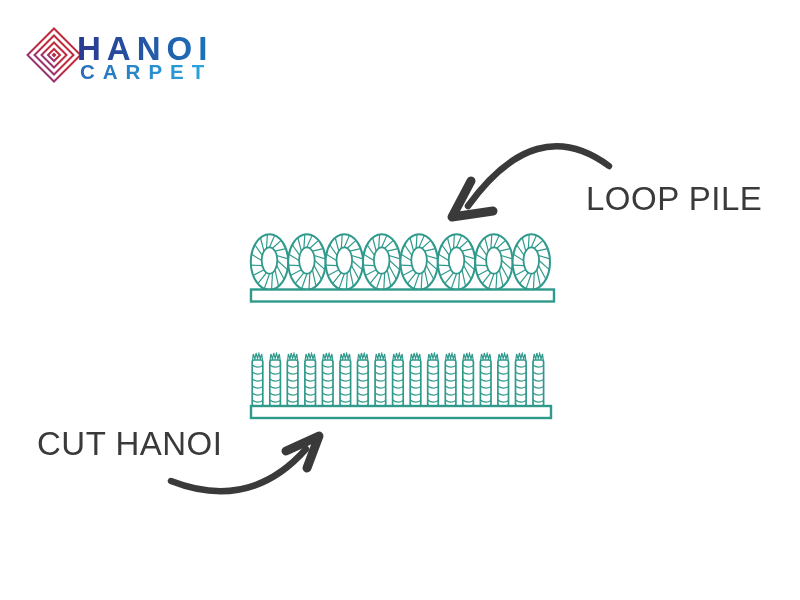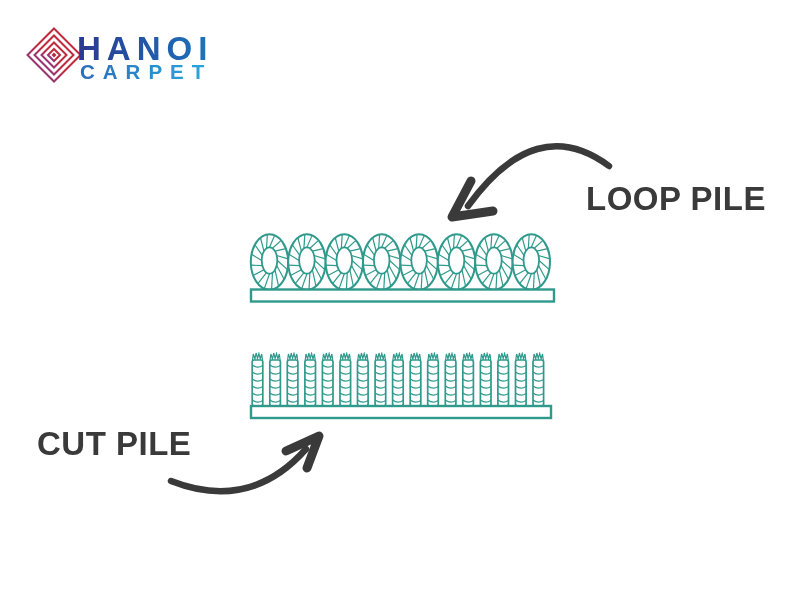--- a/index.html
+++ b/index.html
@@ -12,21 +12,21 @@
     position:relative;width:800px;height:600px;background:var(--bg);
     overflow:hidden;font-family:"Liberation Sans",sans-serif;text-align:right;
   }
   
   .logo{position:absolute;left:25px;top:24px;}
   .mark-ring{fill:none;stroke:url(#markGrad);stroke-width:2;}
   .mark-dot{fill:url(#markGrad);stroke:none;}
   .brand1{font-family:"Liberation Sans",sans-serif;font-weight:bold;font-size:33px;letter-spacing:6px;fill:url(#hanoiGrad);}
   .brand2{font-family:"Liberation Sans",sans-serif;font-weight:bold;font-size:20.5px;letter-spacing:8px;fill:url(#carpetGrad);}
   
-  .label{position:absolute;font-weight:bold;font-size:33px;line-height:1;color:var(--ink);letter-spacing:.5px;white-space:nowrap;}
+  .label{position:absolute;font-weight:normal;font-size:33px;line-height:1;color:var(--ink);letter-spacing:.5px;white-space:nowrap;}
   #loopLabel{left:586px;top:182px;}
   #cutLabel{left:37px;top:427px;}
   
   .overlay{position:absolute;left:0;top:0;pointer-events:none;}
   .shaft{fill:none;stroke:var(--ink);stroke-width:6.5;stroke-linecap:round;}
   .head{fill:none;stroke:var(--ink);stroke-width:9;stroke-linecap:round;stroke-linejoin:round;}
   
   .pile{position:absolute;}
   #loopPile{left:248px;top:232px;}
   #cutPile{left:248px;top:352px;}
@@ -63,21 +63,21 @@
       <path class="mark-ring" d="M 29 11.5 L 48.5 31 L 29 50.5 L 9.5 31 Z"></path>
       <path class="mark-ring" d="M 29 18.5 L 41.5 31 L 29 43.5 L 16.5 31 Z"></path>
       <path class="mark-ring" d="M 29 25 L 35 31 L 29 37 L 23 31 Z"></path>
       <path class="mark-dot" d="M 29 28.5 L 31.5 31 L 29 33.5 L 26.5 31 Z"></path>
     </g>
     <text x="52" y="36" class="brand1">HANOI</text>
     <text x="55" y="55" class="brand2">CARPET</text>
   </svg>
 
   <div class="label" id="loopLabel">LOOP PILE</div>
-  <div class="label" id="cutLabel">CUT PILE</div>
+  <div class="label" id="cutLabel">CUT HANOI</div>
 
   <svg class="overlay" width="800" height="600" viewBox="0 0 800 600">
     <g>
       <path class="shaft" d="M 609 166 Q 536 112 468 206"></path>
       <path class="head" d="M 471 181 L 452 217 L 493 211"></path>
     </g>
     <g>
       <path class="shaft" d="M 171 481 Q 250 512 306 449"></path>
       <path class="head" d="M 286 451 L 319 436 L 307 468"></path>
     </g>

